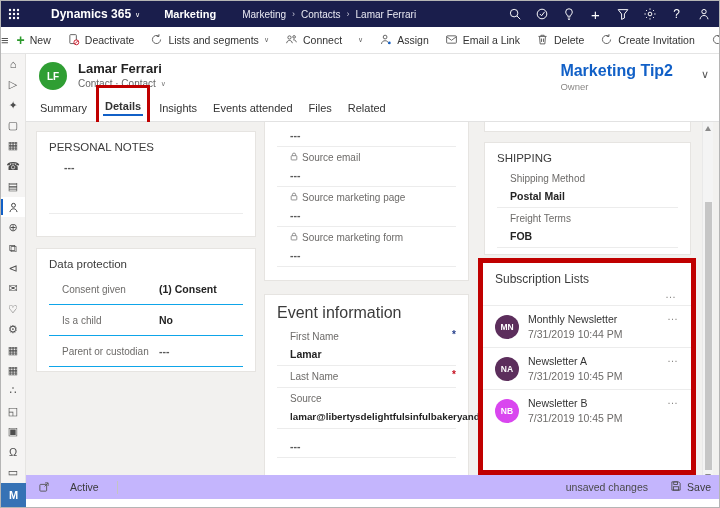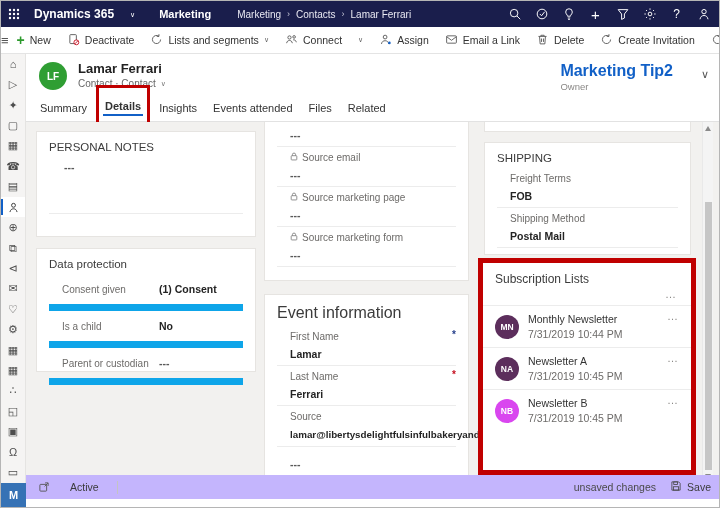--- a/index.html
+++ b/index.html
@@ -3,21 +3,21 @@
 <meta charset="utf-8">
 <style>
   * { margin:0; padding:0; box-sizing:border-box; }
   html,body { width:720px; height:508px; }
   body { font-family:"Liberation Sans", sans-serif; background:#fff; color:#333; }
   #app { position:relative; width:720px; height:508px; border:1px solid #b5b5b5; background:#fff; overflow:hidden; }
 
   
   .topbar { position:absolute; left:0; top:0; width:720px; height:26px; display:flex; align-items:center; color:#fff; }
   .waffle { width:25px; display:flex; justify-content:center; cursor:pointer; }
-  .tb-app { display:flex; align-items:baseline; gap:16px; margin-left:8px; font-size:12px; font-weight:bold; cursor:pointer; }
+  .tb-app { display:flex; align-items:baseline; gap:4px; margin-left:25px; font-size:12px; font-weight:bold; cursor:pointer; }
   .tb-app .chev { font-size:7px; font-weight:normal; position:relative; top:-1px; }
   .tb-area { margin-left:24px; font-size:11px; font-weight:bold; cursor:pointer; }
   .tb-crumb { display:flex; align-items:center; gap:6px; margin-left:26px; font-size:10px; color:#e9e9f2; }
   .tb-crumb .sep { font-size:9px; color:#c7c7d8; }
   .tb-crumb .crumb { cursor:pointer; }
   .tb-icons { margin-left:auto; display:flex; align-items:center; margin-right:4px; }
   .tb-ic { width:27px; height:26px; display:flex; align-items:center; justify-content:center; cursor:pointer; font-size:12px; color:#fff; }
   .tb-ic svg { width:14px; height:14px; stroke:#fff; fill:none; stroke-width:1.1; }
 
   
@@ -56,21 +56,21 @@
   .card { position:absolute; background:#fff; border:1px solid #e6e4e1; }
   .card-title { font-size:11.5px; color:#3b3b3b; padding:9px 12px 4px 12px; }
   .f-row { margin:0 12px; padding:5px 0 5px 13px; border-bottom:1px solid #ececec; position:relative; }
   .f-label { font-size:10px; color:#6d6b69; display:flex; align-items:center; gap:4px; }
   .f-label svg { width:8px; height:9px; stroke:#777; fill:none; stroke-width:1; }
   .f-value { font-size:10.5px; font-weight:bold; color:#242424; margin-top:6px; display:flex; align-items:center; }
   .f-value.empty { color:#595959; }
   .f-marker { position:absolute; right:0; top:3px; font-size:10px; font-weight:bold; }
   .f-value .val-ic { margin-left:auto; }
   .f-value svg { width:13px; height:11px; stroke:#666; fill:none; stroke-width:1; }
-  .dp-row { margin:0 12px; display:flex; align-items:center; padding:9px 0 9px 13px; border-bottom:7px solid #0ea5e9; }
+  .dp-row { margin:0 12px; display:flex; align-items:center; padding:9px 0 9px 13px; border-bottom:1px solid #0ea5e9; }
   .dp-label { width:97px; font-size:10px; color:#6d6b69; flex:none; }
   .dp-value { font-size:10.5px; font-weight:bold; color:#242424; }
   .dp-value.empty { color:#595959; }
   .notes-dash { font-size:10.5px; font-weight:bold; color:#595959; margin:4px 0 0 27px; }
   .notes-line { position:absolute; left:12px; right:12px; bottom:22px; border-top:1px solid #ececec; }
 
   .redbox-card { position:absolute; border:5px solid #c00000; background:#fff; }
   .sub-title { font-size:12px; color:#3b3b3b; padding:9px 12px 0 12px; }
   .sub-menu-top { text-align:right; padding:2px 14px 5px 0; color:#8a8886; font-size:11px; letter-spacing:1px; cursor:pointer; }
   .sub-item { display:flex; align-items:center; padding:7px 10px 7px 12px; border-top:1px solid #ececec; position:relative; cursor:pointer; }
@@ -87,21 +87,21 @@
   .sb-dn { bottom:4px; border-top:5px solid #8a8a8a; }
   .sb-thumb { position:absolute; left:2px; top:80px; width:7px; height:268px; background:#c6c6c6; }
 
   
   .m-tile { position:absolute; left:0; top:482px; width:25px; height:24px; color:#fff; font-size:11px; font-weight:bold; display:flex; align-items:center; justify-content:center; cursor:pointer; }
   .statusbar { position:absolute; left:25px; top:474px; width:695px; height:24px; background:#c4b5fd; display:flex; align-items:center; font-size:10.5px; color:#3b3b3b; }
   .sb-popout { margin-left:12px; display:flex; cursor:pointer; }
   .sb-popout svg { width:12px; height:12px; stroke:#555; fill:none; stroke-width:1.2; }
   .sb-status { margin-left:20px; }
   .sb-div { width:1px; height:13px; background:#c4c4c4; margin-left:18px; }
-  .sb-right { margin-left:auto; display:flex; align-items:center; gap:14px; margin-right:10px; }
+  .sb-right { margin-left:auto; display:flex; align-items:center; gap:22px; margin-right:10px; }
   .sb-unsaved { color:#4a4a4a; }
   .sb-save { display:flex; align-items:center; gap:5px; cursor:pointer; }
   .sb-save svg { width:12px; height:12px; stroke:#444; fill:none; stroke-width:1.1; }
 </style>
 </head>
 <body>
 
 <div id="app">
 
   <header class="topbar" style="background-color: rgb(26, 30, 76);">
@@ -376,21 +376,20 @@
             <span>First Name</span>
           </div>
         <span class="f-marker" style="color: rgb(39, 64, 139);">*</span>
         <div class="f-value">Lamar</div>
       </div>
       <div class="f-row">
         <div class="f-label">
             <span>Last Name</span>
           </div>
         <span class="f-marker" style="color: rgb(197, 15, 31);">*</span>
-        <div class="f-value">Ferrari</div>
       </div>
       <div class="f-row">
         <div class="f-label">
             <span>Source</span>
           </div>
         <div class="f-value" style="font-size:9.8px;">
           <span>lamar@libertysdelightfulsinfulbakeryandcaf...</span>
           <span class="val-ic"><svg viewBox="0 0 16 13">
                 <rect x="1.5" y="1.5" width="13" height="10" rx="1.5"></rect>
                 <polyline points="1.5,2.8 8,7.5 14.5,2.8"></polyline>
@@ -401,29 +400,29 @@
         <div class="f-value empty">---</div>
       </div>
     </div>
 
     <div class="card" style="left:458px; top:-6px; width:207px; height:16px;"></div>
 
     <div class="card" style="left:458px; top:20px; width:207px; height:113px;">
       <div class="card-title">SHIPPING</div>
       <div class="f-row">
         <div class="f-label">
+            <span>Shipping Method</span>
+          </div>
+        <div class="f-value">Postal Mail</div>
+      </div>
+      <div class="f-row">
+        <div class="f-label">
             <span>Freight Terms</span>
           </div>
         <div class="f-value">FOB</div>
-      </div>
-      <div class="f-row">
-        <div class="f-label">
-            <span>Shipping Method</span>
-          </div>
-        <div class="f-value">Postal Mail</div>
       </div>
     </div>
 
     <div class="redbox-card" style="left: 452px; top: 136px; width: 218px; height: 217px; border-color: rgb(192, 0, 0);">
       <div class="sub-title">Subscription Lists</div>
       <div class="sub-menu-top">…</div>
       <div class="sub-item">
         <div class="sub-avatar" style="background-color: rgb(92, 46, 92);">MN</div>
         <div class="sub-texts">
           <div class="sub-name">Monthly Newsletter</div>

